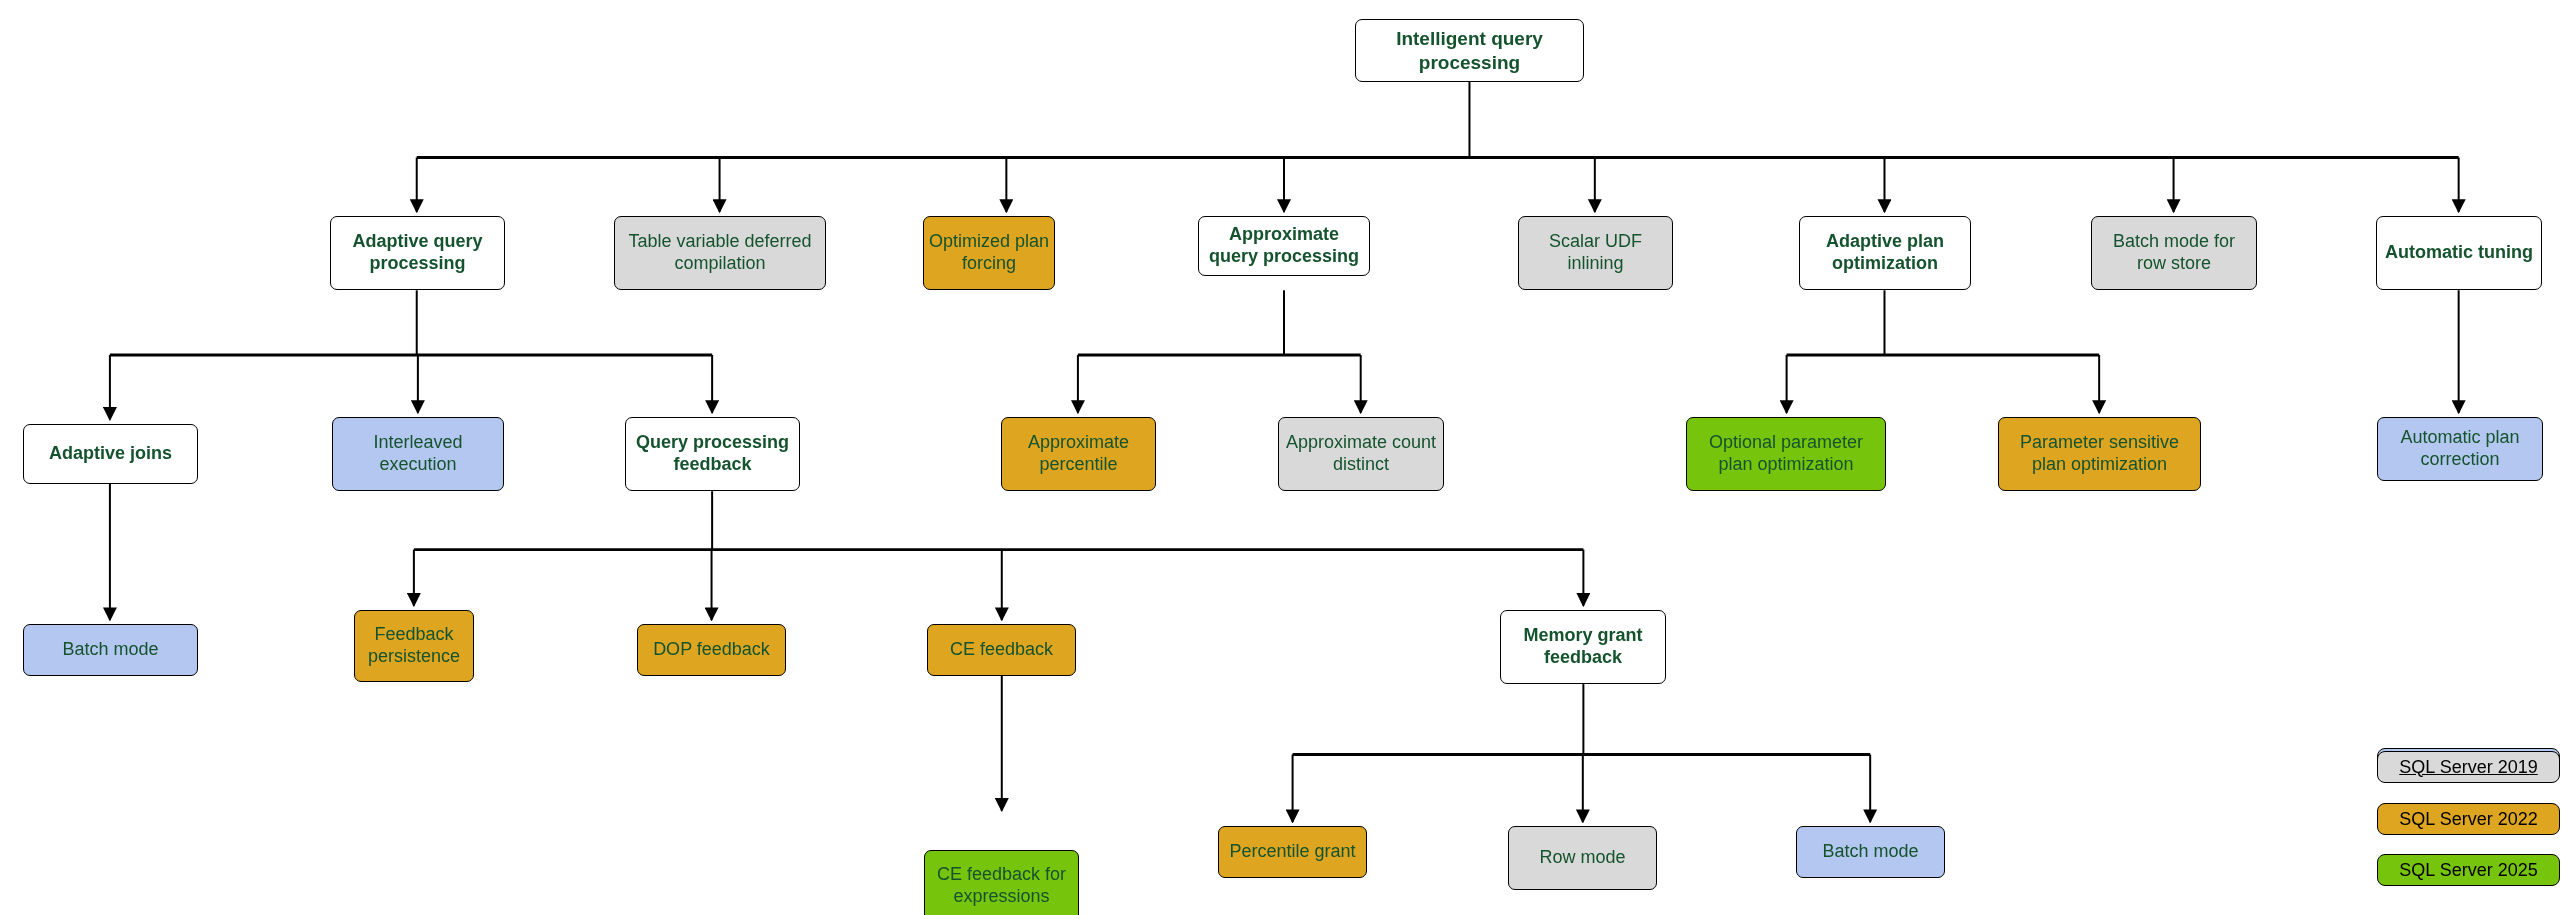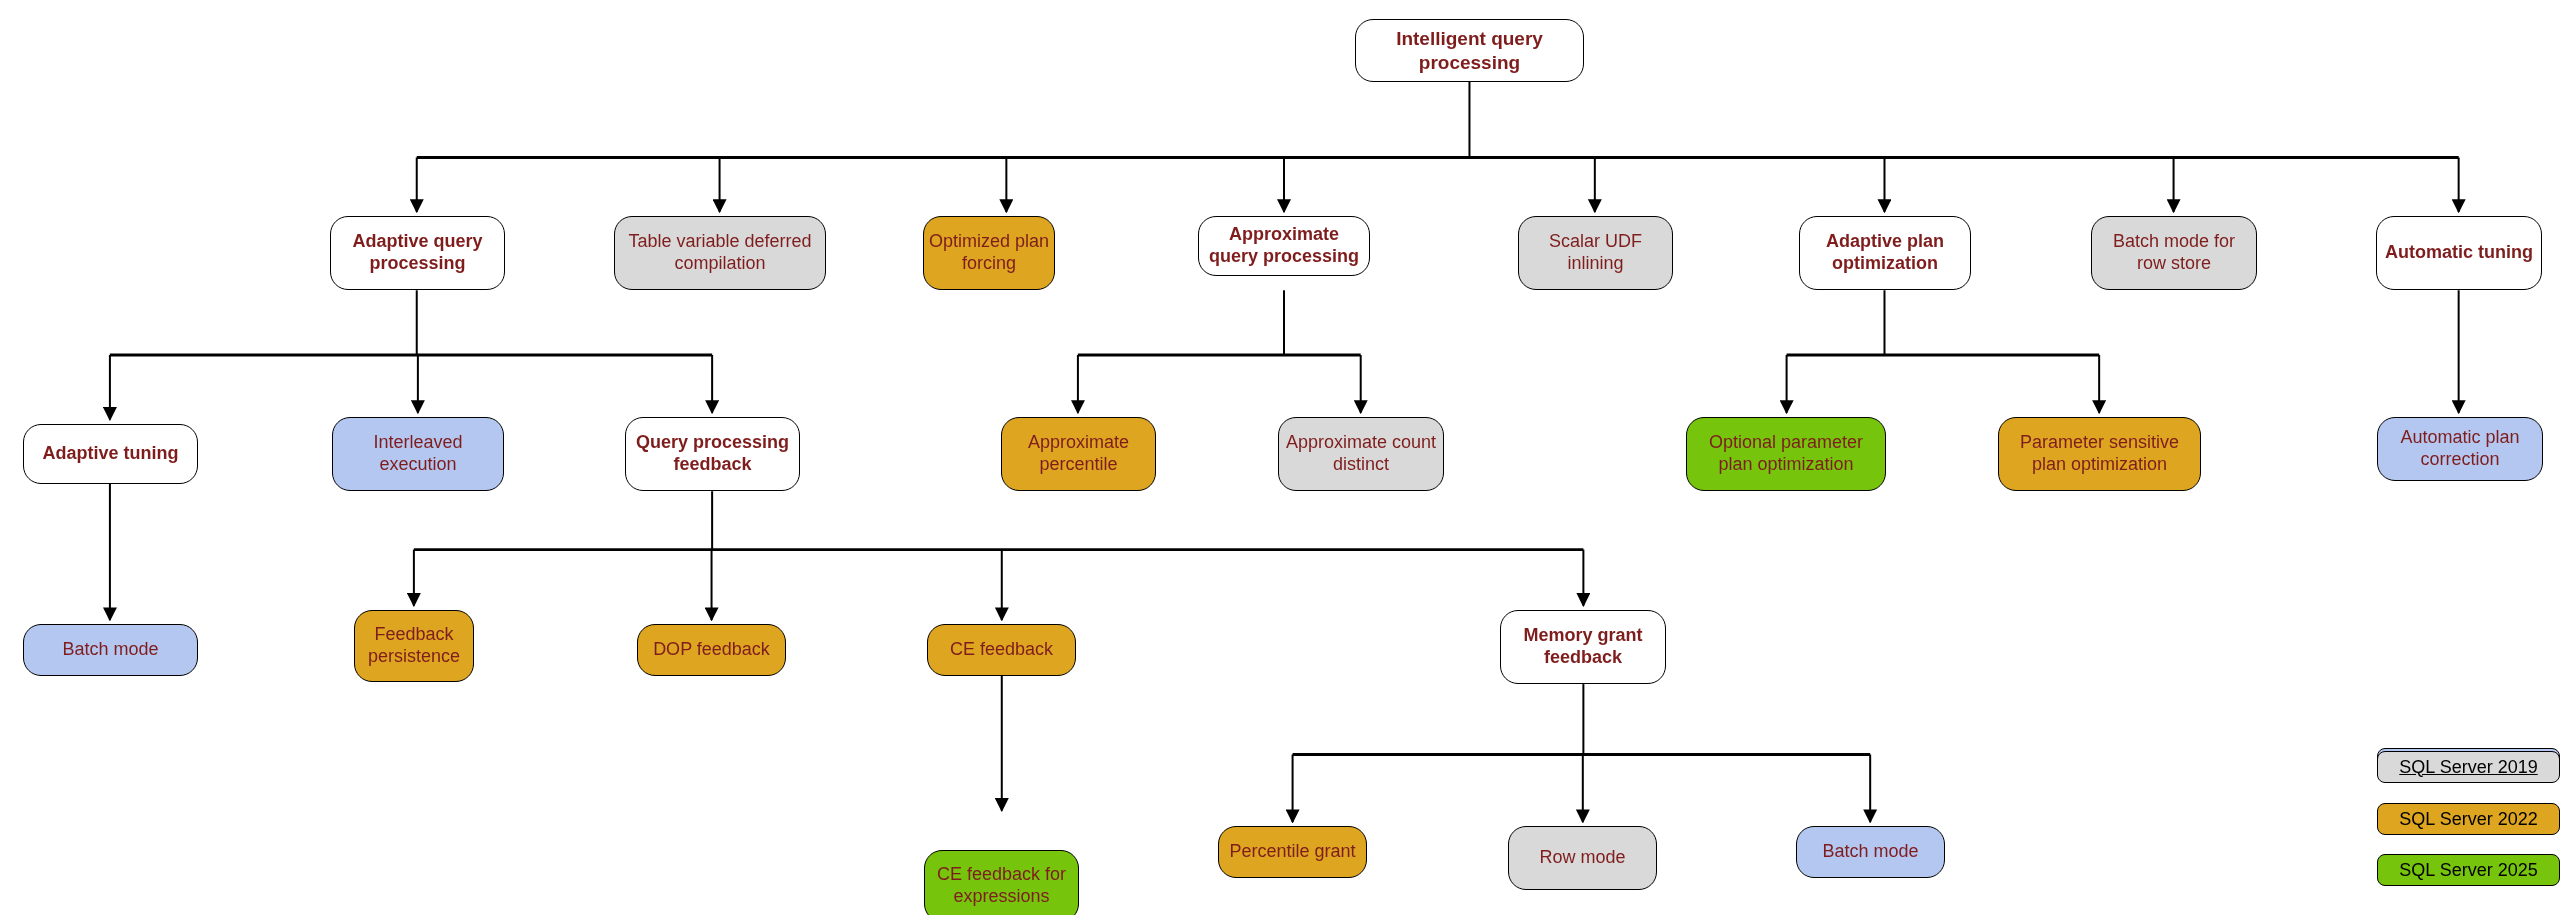--- a/index.html
+++ b/index.html
@@ -3,27 +3,27 @@
 <meta charset="utf-8">
 <style>
   html,body{margin:0;padding:0;background:#ffffff;}
   body{font-family:"Liberation Sans","DejaVu Sans",sans-serif;}
   #stage{position:relative;width:2576px;height:916px;background:#ffffff;overflow:hidden;}
   #wires{position:absolute;left:0;top:0;width:2576px;height:916px;pointer-events:none;}
   .node{
     position:absolute;
     box-sizing:border-box;
     border:1.7px solid #000000;
-    border-radius:18px;
+    border-radius:7px;
     display:flex;
     align-items:center;
     justify-content:center;
     text-align:center;
     line-height:1.22;
-    color:#7f1d1d;
+    color:#14532d;
     padding:1.1px 4.6px;
   }
   .node .lbl{display:block;width:100%;}
   .fill-white{background:#ffffff;font-weight:bold;}
   .fill-gray{background:#d9d9d9;font-weight:normal;}
   .fill-orange{background:#dda520;font-weight:normal;}
   .fill-blue{background:#b4c7f0;font-weight:normal;}
   .fill-green{background:#76c50c;font-weight:normal;}
   .legend-box{
     position:absolute;
@@ -118,21 +118,21 @@
       <div class="node fill-white" style="left: 1799px; top: 216px; width: 172px; height: 74px; font-size: 18px;">
         <span class="lbl">Adaptive plan optimization</span>
       </div>
       <div class="node fill-gray" style="left: 2091px; top: 216px; width: 166px; height: 74px; font-size: 18px;">
         <span class="lbl">Batch mode for row store</span>
       </div>
       <div class="node fill-white" style="left: 2376px; top: 216px; width: 166px; height: 74px; font-size: 18px;">
         <span class="lbl">Automatic tuning</span>
       </div>
       <div class="node fill-white" style="left: 23px; top: 424px; width: 175px; height: 60px; font-size: 18px;">
-        <span class="lbl">Adaptive tuning</span>
+        <span class="lbl">Adaptive joins</span>
       </div>
       <div class="node fill-blue" style="left: 332px; top: 417px; width: 172px; height: 74px; font-size: 18px;">
         <span class="lbl">Interleaved execution</span>
       </div>
       <div class="node fill-white" style="left: 625px; top: 417px; width: 175px; height: 74px; font-size: 18px;">
         <span class="lbl">Query processing feedback</span>
       </div>
       <div class="node fill-orange" style="left: 1001px; top: 417px; width: 155px; height: 74px; font-size: 18px;">
         <span class="lbl">Approximate percentile</span>
       </div>

